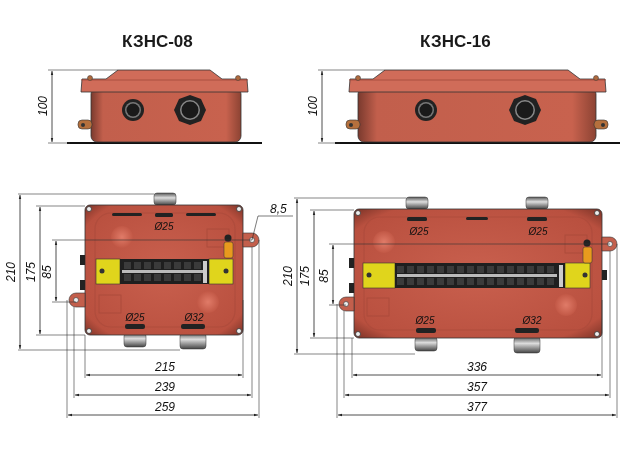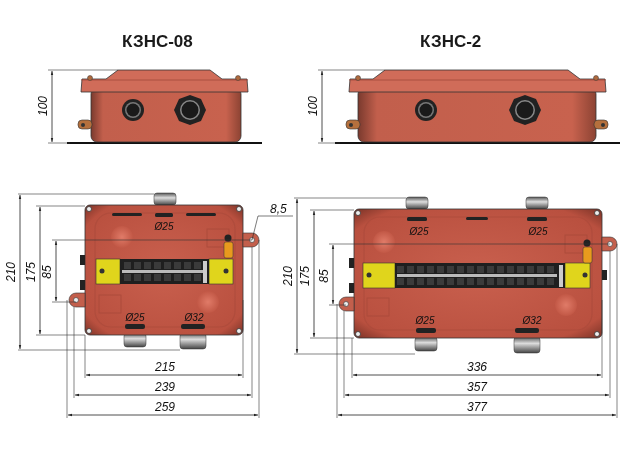--- a/index.html
+++ b/index.html
@@ -6,21 +6,21 @@
   body { width:624px; height:460px; position:relative; overflow:hidden; font-family:"Liberation Sans", sans-serif; }
   .title { position:absolute; font-weight:bold; font-size:17px; color:#1a1a1a; }
   svg { position:absolute; left:0; top:0; }
   .dim { font-family:"Liberation Sans", sans-serif; font-style:italic; font-size:12px; fill:#111; }
   .lbl { font-family:"Liberation Sans", sans-serif; font-style:italic; font-size:10px; fill:#111; }
 </style>
 </head>
 <body>
 
 <div class="title" style="left:122px; top:32px;">КЗНС-08</div>
-<div class="title" style="left:420px; top:32px;">КЗНС-2</div>
+<div class="title" style="left:420px; top:32px;">КЗНС-16</div>
 
 <svg width="624" height="460" viewBox="0 0 624 460">
   <defs>
     <marker id="arr" viewBox="0 0 10 10" refX="10" refY="5" markerWidth="7" markerHeight="5" orient="auto-start-reverse">
       <path d="M0,2 L10,5 L0,8 z" fill="#222"></path>
     </marker>
     <linearGradient id="bodyGrad" x1="0" y1="0" x2="1" y2="0">
       <stop offset="0" stop-color="#7a3a2e"></stop>
       <stop offset="0.08" stop-color="#c25f4c"></stop>
       <stop offset="0.9" stop-color="#c8624e"></stop>

